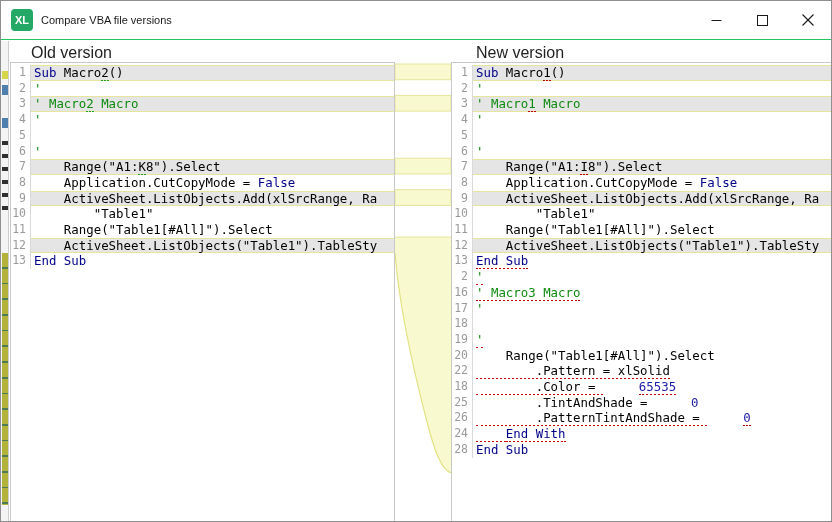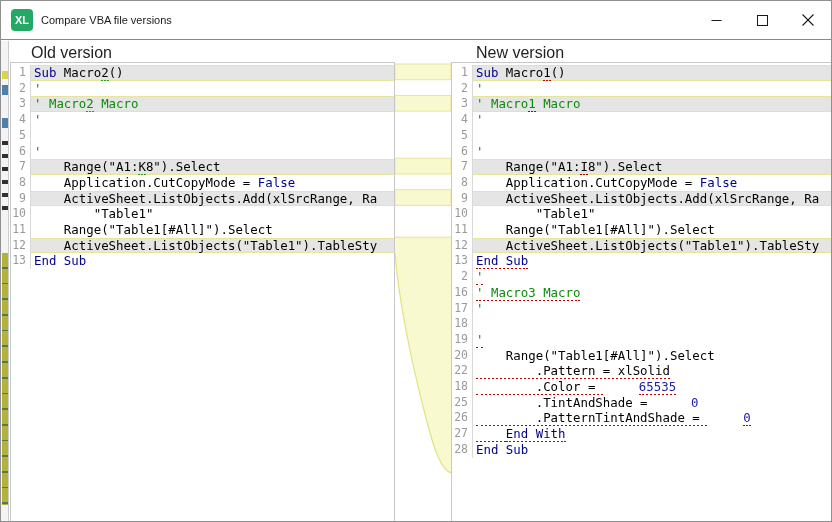--- a/index.html
+++ b/index.html
@@ -266,21 +266,21 @@
         </div>
         <div class="row">
           <span class="ln">25</span>
           <span class="code"><span class="u-r">        .TintAndShade = </span><span class="c-num u-r">0</span></span>
         </div>
         <div class="row">
           <span class="ln">26</span>
           <span class="code"><span class="u-r">        .PatternTintAndShade = </span><span class="c-num u-r">0</span></span>
         </div>
         <div class="row">
-          <span class="ln">27</span>
+          <span class="ln">24</span>
           <span class="code"><span class="u-r">    </span><span class="c-kw u-r">End With</span></span>
         </div>
         <div class="row">
           <span class="ln">28</span>
           <span class="code"><span class="c-kw">End Sub</span></span>
         </div>
       </div>
   </div>
 
 </div>

